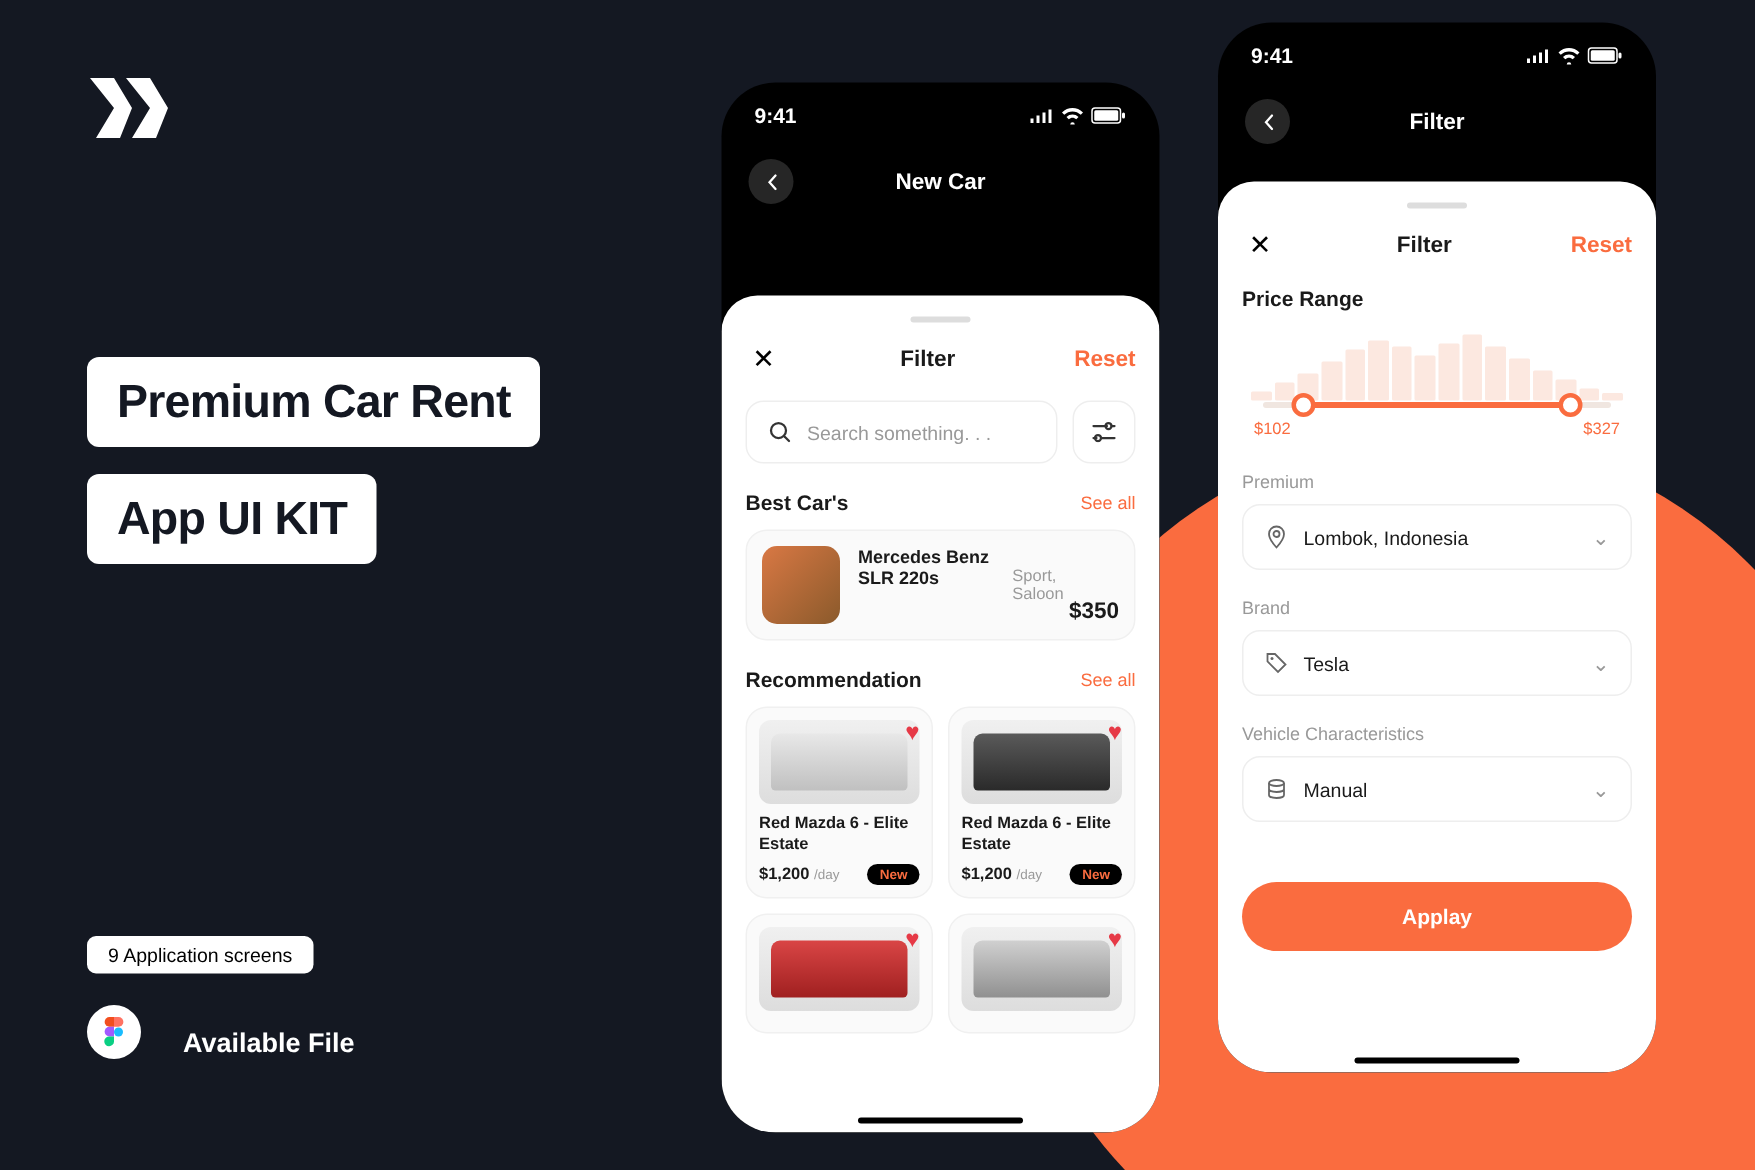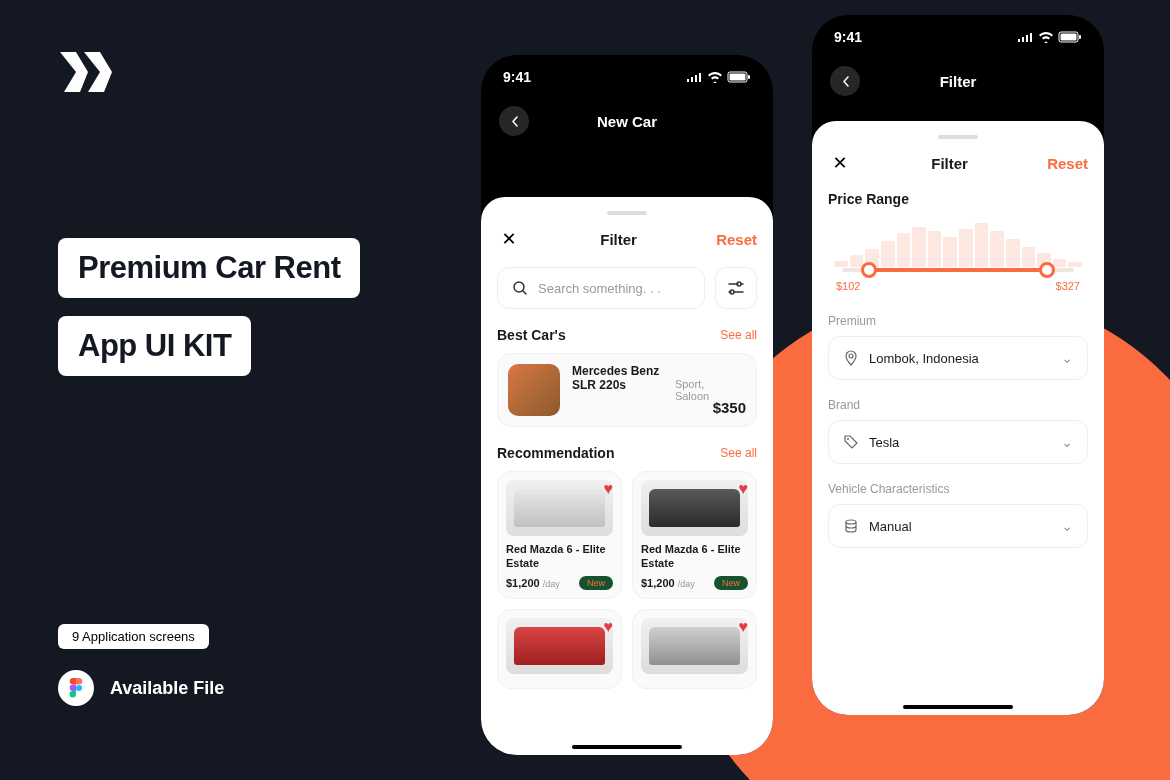--- a/index.html
+++ b/index.html
@@ -3,21 +3,21 @@
 <meta charset="utf-8">
 <style>
 *{margin:0;padding:0;box-sizing:border-box;font-family:-apple-system,BlinkMacSystemFont,'Segoe UI',sans-serif}
 body{width:1170px;height:780px;background:#141822;position:relative;overflow:hidden}
 .orange-circle{position:absolute;width:580px;height:580px;border-radius:50%;background:#fa6c3f;right:-80px;top:290px}
 .logo{position:absolute;top:50px;left:58px}
 .titles{position:absolute;top:238px;left:58px}
 .title-box{background:#fff;padding:12px 20px;border-radius:8px;margin-bottom:18px;display:inline-block}
 .title-box span{font-size:31px;font-weight:700;color:#141822;letter-spacing:-0.5px}
 .badge{position:absolute;left:58px;top:624px;background:#fff;border-radius:6px;padding:5px 14px;font-size:13px;font-weight:500}
-.available{position:absolute;left:58px;top:670px;display:flex;align-items:center;gap:16px}
+.available{position:absolute;left:58px;top:670px;display:flex;align-items:flex-end;gap:28px}
 .figma-ico{width:36px;height:36px;border-radius:50%;background:#fff;display:flex;align-items:center;justify-content:center}
 .available span{color:#fff;font-size:18px;font-weight:600}
 .phone{position:absolute;width:292px;background:#000;border-radius:36px;overflow:hidden}
 .phone1{left:481px;top:55px;height:700px}
 .phone2{left:812px;top:15px;height:700px}
 .status-bar{height:44px;display:flex;align-items:center;justify-content:space-between;padding:0 22px;color:#fff;font-size:14px;font-weight:600}
 .status-icons{display:flex;gap:4px;align-items:center}
 .nav-header{height:44px;display:flex;align-items:center;justify-content:center;position:relative;padding:0 18px}
 .back-btn{position:absolute;left:18px;width:30px;height:30px;border-radius:50%;background:rgba(255,255,255,0.15);display:flex;align-items:center;justify-content:center}
 .nav-title{color:#fff;font-size:15px;font-weight:600}
@@ -43,21 +43,21 @@
 .car-price{font-size:15px;font-weight:700;color:#1a1a1a;align-self:flex-end}
 .rec-grid{display:grid;grid-template-columns:1fr 1fr;gap:10px}
 .rec-card{background:#fafafa;border:1px solid #f0f0f0;border-radius:14px;padding:8px;position:relative}
 .heart{position:absolute;top:8px;right:8px;color:#e63946;font-size:16px}
 .rec-img{width:100%;height:56px;border-radius:8px;background:linear-gradient(180deg,#f0f0f0,#ddd);margin-bottom:6px;display:flex;align-items:center;justify-content:center}
 .car-silhouette{width:85%;height:38px;border-radius:6px 6px 3px 3px}
 .rec-name{font-size:11px;font-weight:600;color:#1a1a1a;line-height:1.3;margin-bottom:5px}
 .rec-price-row{display:flex;align-items:center;justify-content:space-between}
 .rec-price{font-size:11px;font-weight:700;color:#1a1a1a}
 .rec-day{font-size:9px;color:#999;font-weight:400}
-.new-badge{background:#14532d;color:#fa6c3f;font-size:9px;padding:2px 8px;border-radius:10px;font-weight:400}
+.new-badge{background:#000000;color:#fa6c3f;font-size:9px;padding:2px 8px;border-radius:10px;font-weight:700}
 .price-section{margin-bottom:22px}
 .field-label{font-size:12px;color:#999;margin-bottom:8px;font-weight:500}
 .price-title{font-size:14px;font-weight:700;color:#1a1a1a;margin-bottom:16px}
 .histogram{display:flex;align-items:flex-end;gap:2px;height:44px;margin-bottom:-7px;padding:0 6px}
 .bar{flex:1;background:#fce8e0;border-radius:1px}
 .slider-track{position:relative;height:4px;background:#f0e6e0;border-radius:2px;margin:8px 14px 8px}
 .slider-active{position:absolute;height:4px;background:#fa6c3f;border-radius:2px;left:10%;right:10%}
 .thumb{position:absolute;width:16px;height:16px;background:#fff;border:3px solid #fa6c3f;border-radius:50%;top:-6px}
 .thumb-l{left:8%}
 .thumb-r{right:8%}
@@ -289,15 +289,16 @@
     </div>
     <div class="field-label">Vehicle Characteristics</div>
     <div class="dropdown">
       <svg width="16" height="16" viewBox="0 0 16 16">
           <ellipse cx="8" cy="4" rx="5" ry="2" stroke="#666" stroke-width="1.2" fill="none"></ellipse>
           <path d="M3 4v8c0 1.1 2.2 2 5 2s5-.9 5-2V4M3 8c0 1.1 2.2 2 5 2s5-.9 5-2" stroke="#666" stroke-width="1.2" fill="none"></path>
         </svg>
       <span class="dropdown-val">Manual</span>
       <span class="chev">⌄</span>
     </div>
+    <div class="apply-btn">Applay</div>
   </div>
   <div class="home-ind"></div>
 </div>
 
 </body></html>

